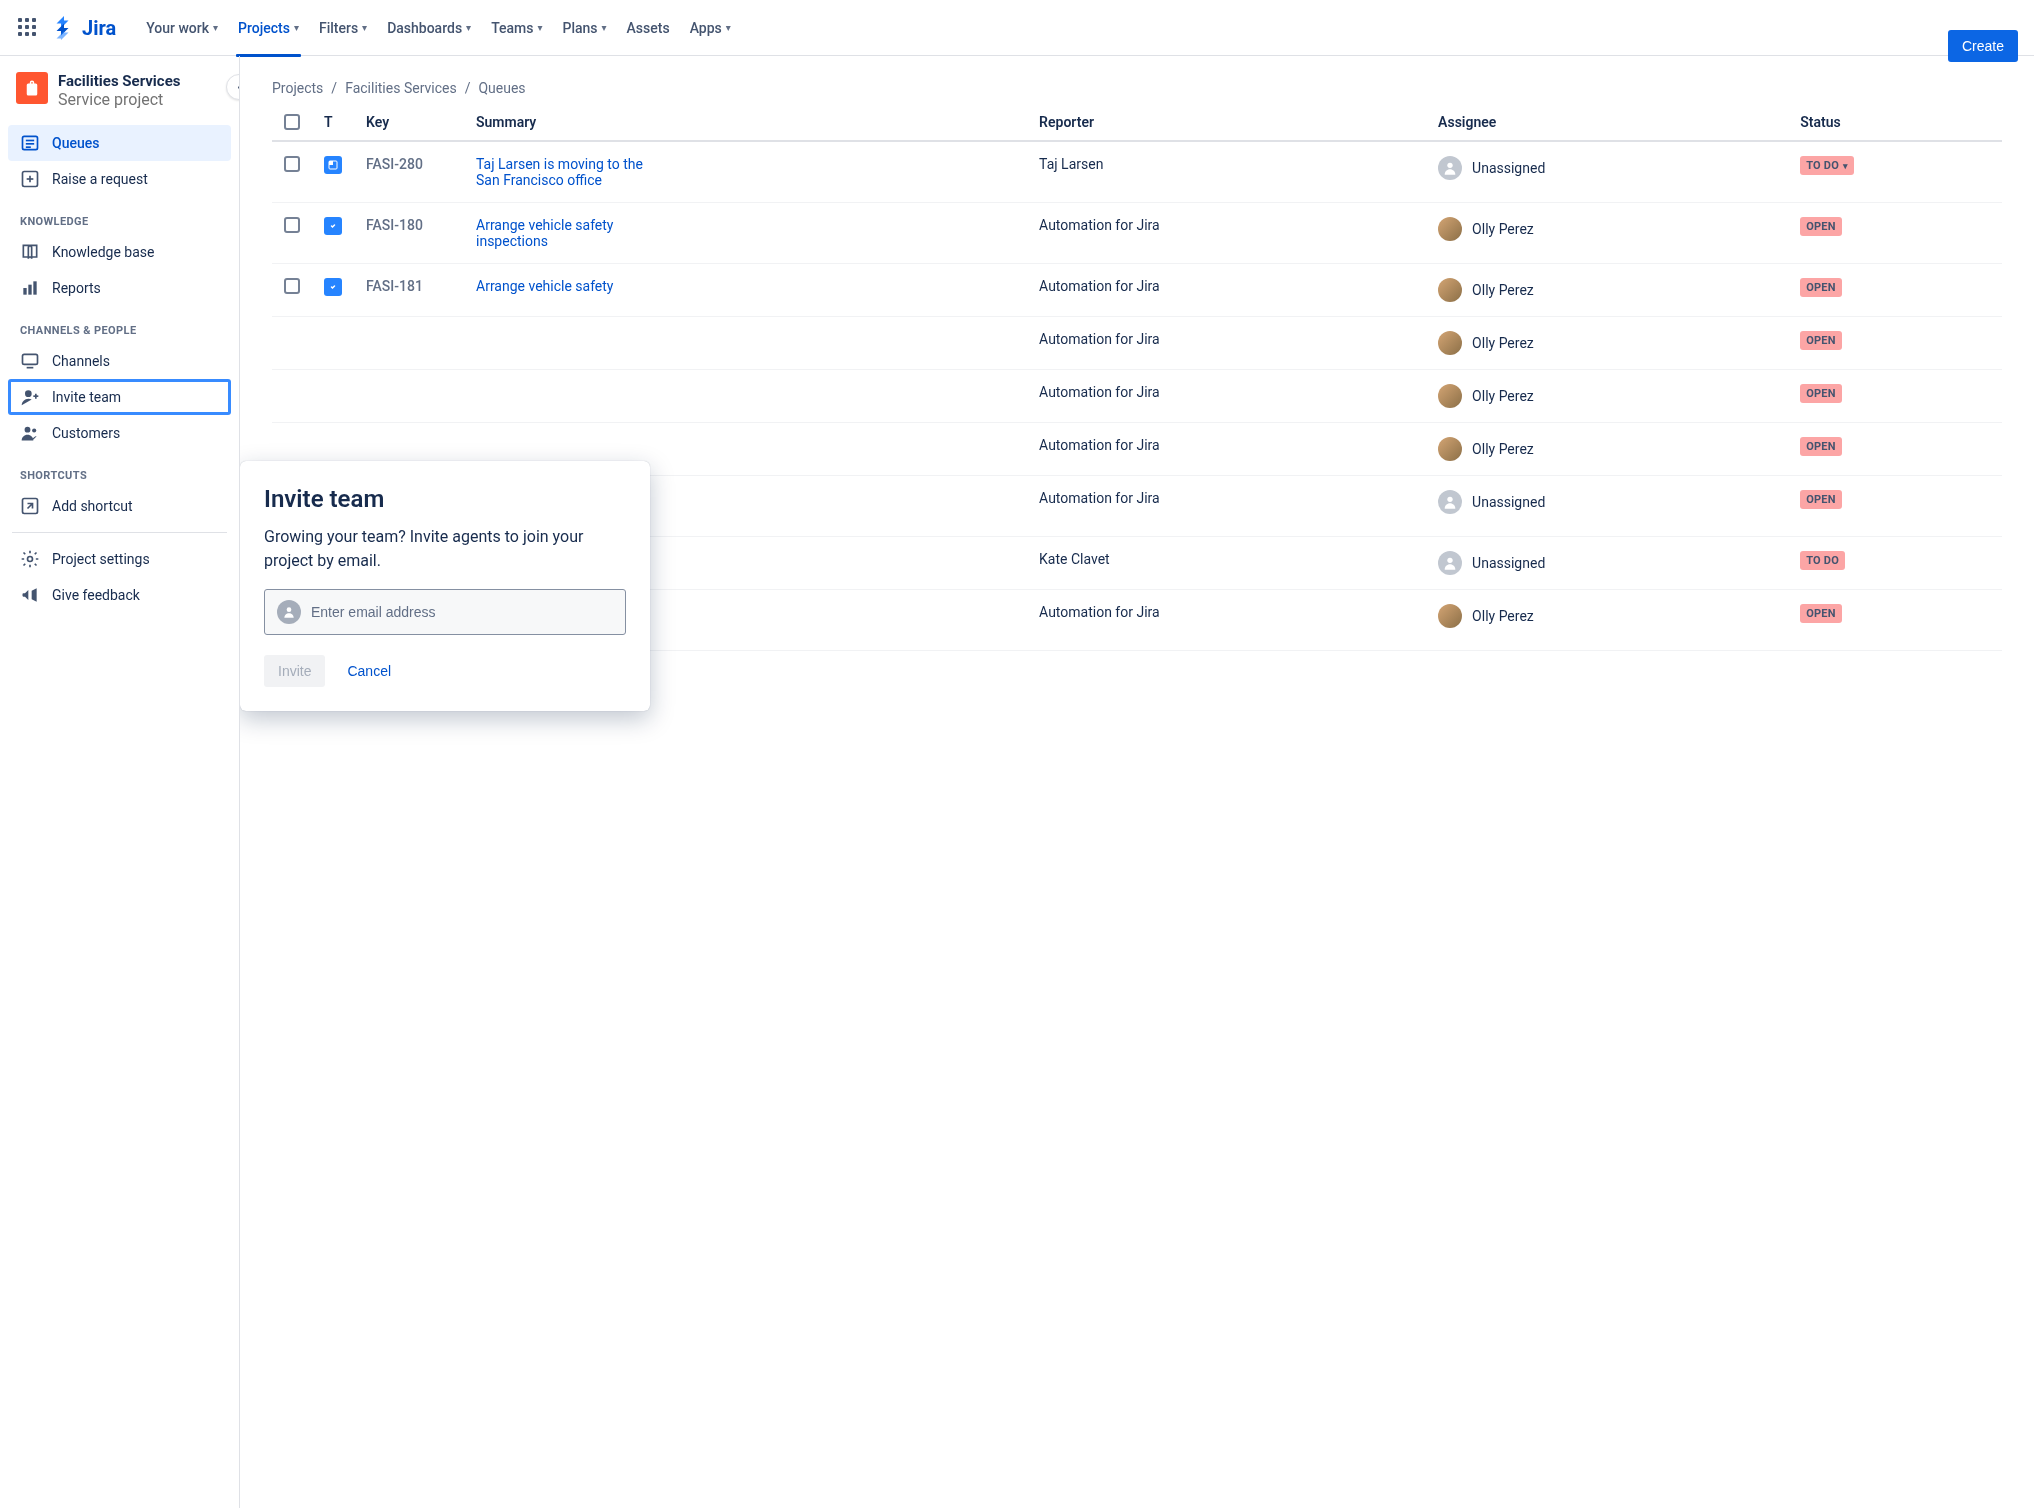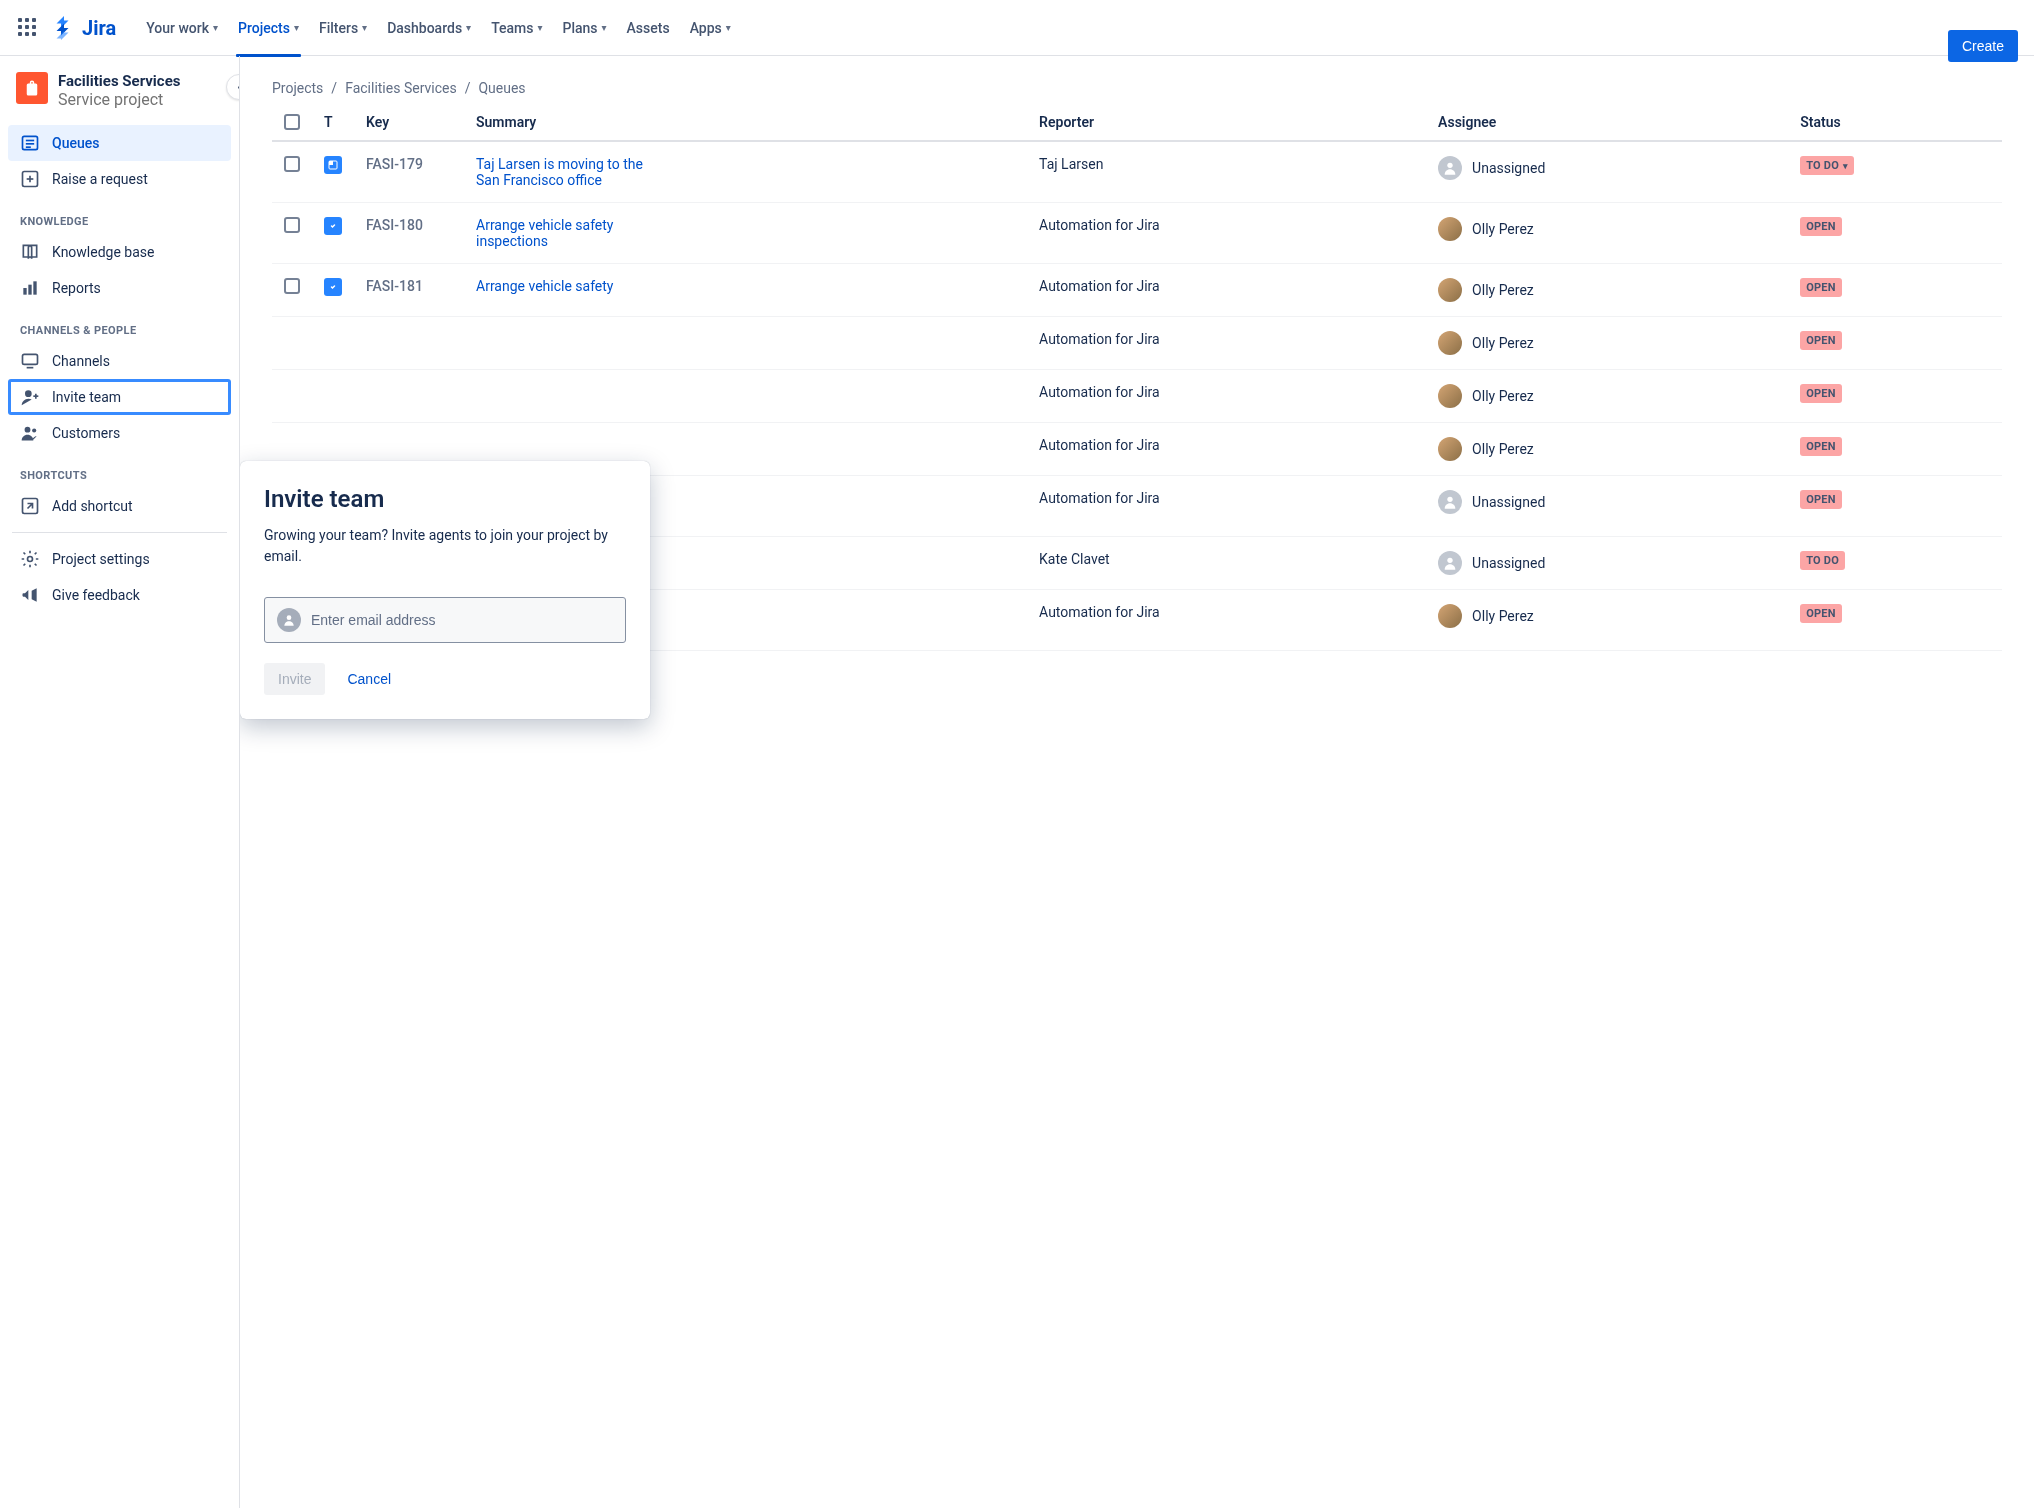--- a/index.html
+++ b/index.html
@@ -64,21 +64,21 @@
 .avatar { width: 24px; height: 24px; border-radius: 50%; background: #C1C7D0; display: flex; align-items: center; justify-content: center; overflow: hidden; }
 .avatar.generic { background: #C1C7D0; }
 .avatar.generic svg { width: 16px; height: 16px; color: #fff; }
 .avatar.photo { background: linear-gradient(135deg,#d4a574,#8b6f47); }
 .status-badge { display: inline-flex; align-items: center; gap: 4px; background: #fca5a5; color: #44546F; font-size: 11px; font-weight: 700; padding: 3px 6px; border-radius: 3px; letter-spacing: 0.2px; }
 .status-badge .chev { font-size: 9px; }
 
 
 .popover { position: absolute; top: 405px; left: 0; width: 410px; background: #fff; border-radius: 6px; box-shadow: 0 8px 24px rgba(9,30,66,0.25), 0 0 1px rgba(9,30,66,0.3); padding: 24px; z-index: 50; }
 .popover h2 { font-size: 24px; font-weight: 600; color: #172B4D; margin-bottom: 12px; }
-.popover p { color: #172B4D; font-size: 14px; line-height: 1.5; margin-bottom: 30px; }
+.popover p { color: #172B4D; font-size: 16px; line-height: 1.5; margin-bottom: 16px; }
 .email-field { display: flex; align-items: center; gap: 10px; background: #F7F8F9; border: 1px solid #8590A2; border-radius: 3px; padding: 10px 12px; margin-bottom: 20px; }
 .email-field .av { width: 24px; height: 24px; border-radius: 50%; background: #A5ADBA; display: flex; align-items: center; justify-content: center; }
 .email-field input { border: none; background: transparent; outline: none; font-size: 14px; flex: 1; color: #172B4D; }
 .email-field input::placeholder { color: #626F86; }
 .popover-actions { display: flex; gap: 8px; align-items: center; }
 .btn-invite { background: #091E420F; color: #A5ADBA; border: none; padding: 8px 14px; border-radius: 3px; font-weight: 500; font-size: 14px; cursor: not-allowed; }
 .btn-cancel { background: transparent; color: #0052CC; border: none; padding: 8px 14px; font-weight: 500; font-size: 14px; cursor: pointer; }
 </style>
 </head>
 <body>
@@ -295,21 +295,21 @@
               <div class="chk"></div>
             </td>
     <td>
               <div class="type-icon move">
                 <svg viewBox="0 0 24 24" fill="#fff">
                   <rect x="4" y="4" width="16" height="16" rx="2" fill="none" stroke="#fff" stroke-width="2"></rect>
                   <rect x="4" y="4" width="8" height="8" fill="#fff"></rect>
                 </svg>
               </div>
             </td>
-    <td class="key-cell">FASI-179</td>
+    <td class="key-cell">FASI-280</td>
     <td>
               <div class="summary-cell">Taj Larsen is moving to the San Francisco office</div>
             </td>
     <td>
               <div class="reporter-cell">Taj Larsen</div>
             </td>
     <td>
               <div class="assignee-cell">
       <div class="avatar generic">
                   <svg viewBox="0 0 24 24" fill="#fff">

